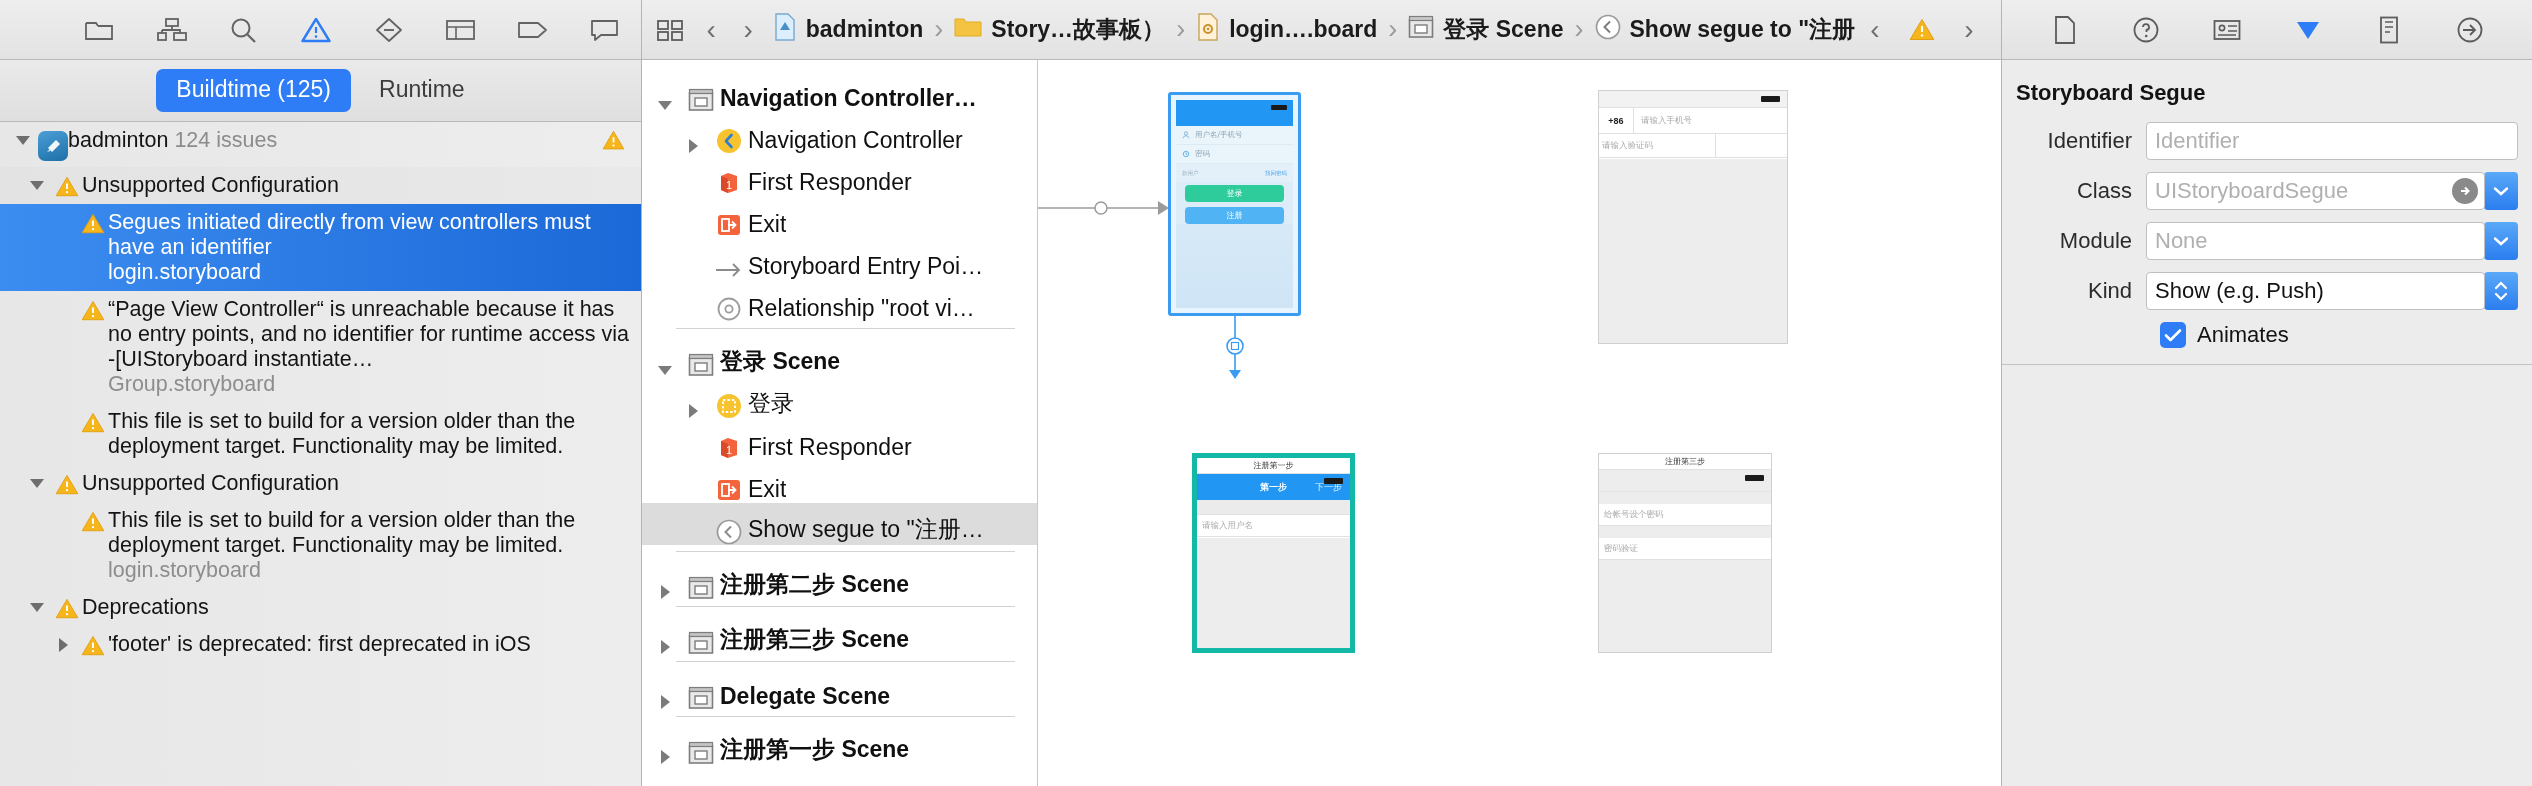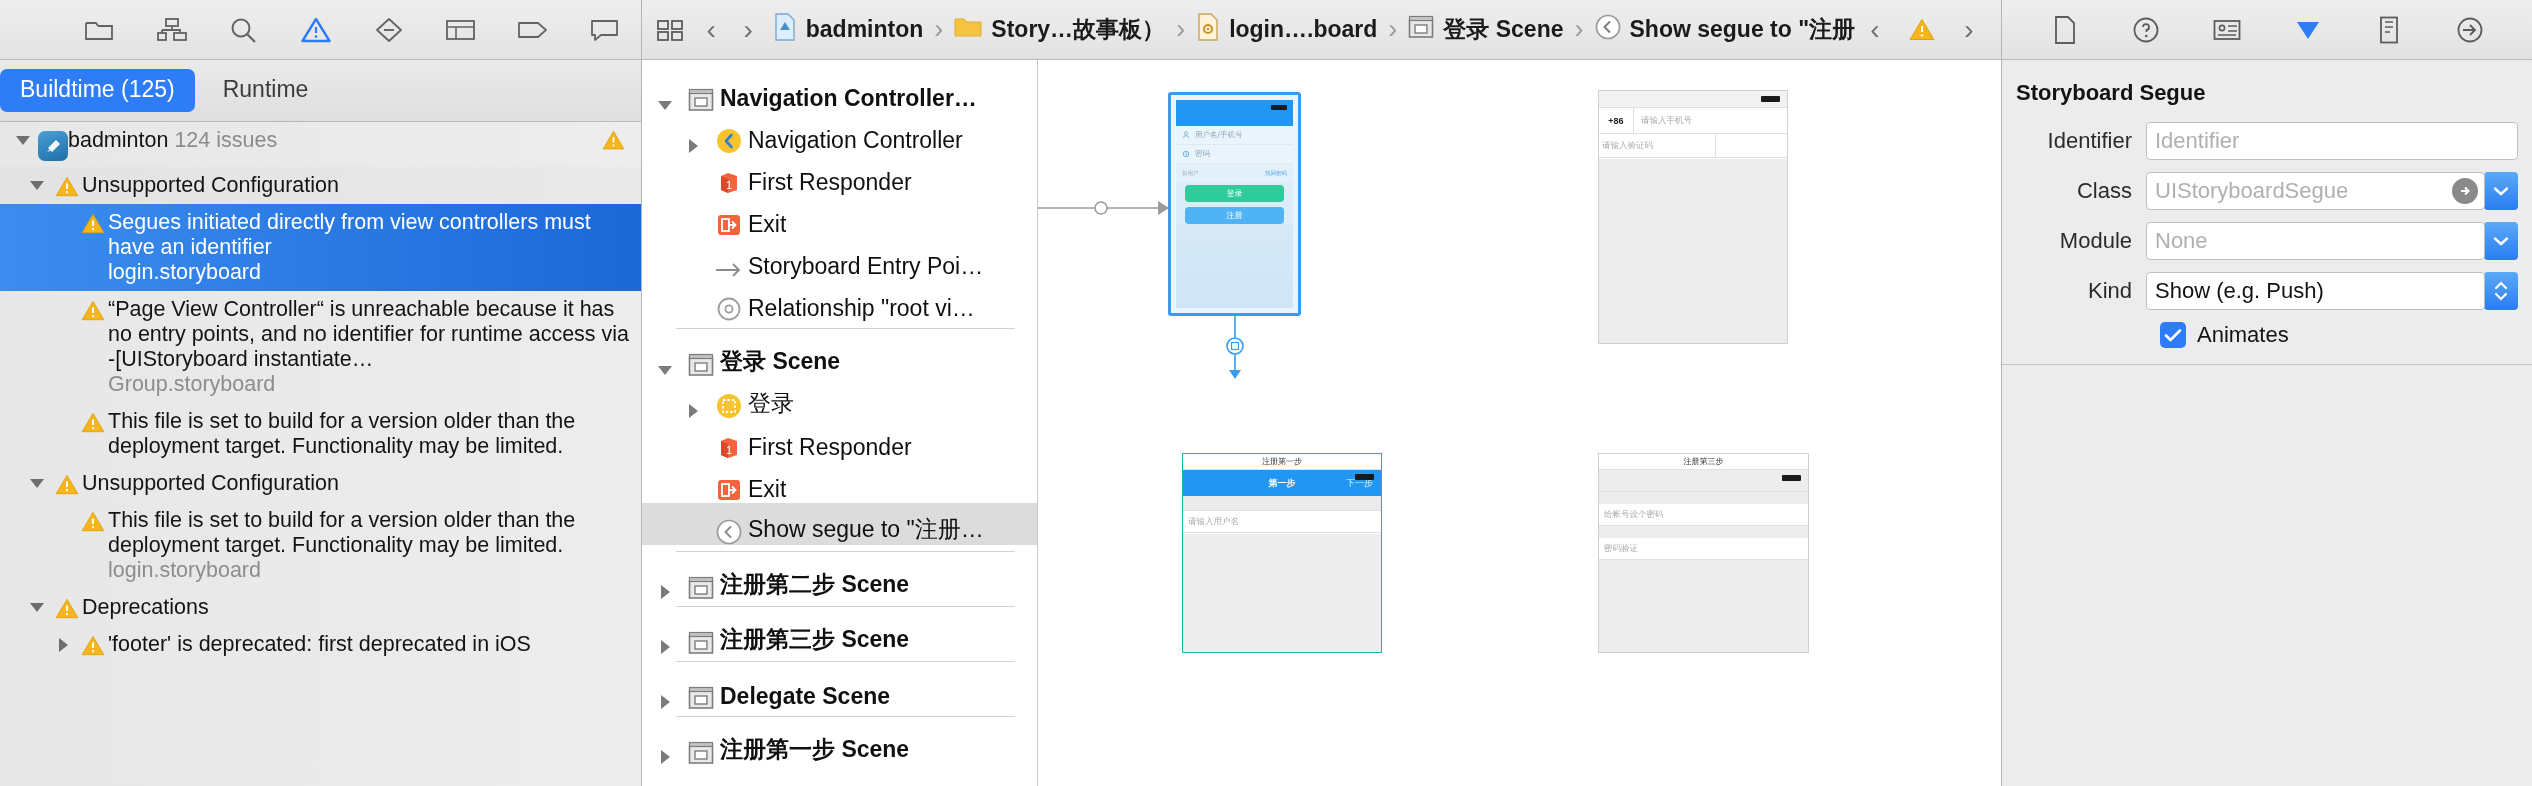--- a/index.html
+++ b/index.html
@@ -17,21 +17,21 @@
   .navigator { width:642px; height:786px; display:flex; flex-direction:column;
                border-right:1px solid #b4b4b4; background:#ececec; flex:0 0 642px; }
   .nav-toolbar { height:60px; flex:0 0 60px; display:flex; align-items:center;
       background:linear-gradient(to bottom,#eeeeee,#e3e3e3);
       border-bottom:1px solid #b9b9b9; padding-left:64px; }
   .nav-toolbar .ticon { width:74px; height:56px; display:flex; align-items:center;
       justify-content:center; cursor:default; }
   .nav-toolbar svg { display:block; }
 
   .filter-row { height:62px; flex:0 0 62px; display:flex; align-items:center;
-      gap:8px;
+      justify-content:center; gap:8px;
       background:linear-gradient(to bottom,#eaeaea,#dfdfdf);
       border-bottom:1px solid #b9b9b9; }
   .seg { font-size:23px; padding:7px 20px 9px; border-radius:7px; color:#3c3c3c; }
   .seg.active { background:#2e7cf6; color:#fff; font-weight:400; }
 
   .issue-list { flex:1 1 auto; overflow:hidden; background:#ededed;
       background-image:linear-gradient(to right,#e7e7e7,#ededed); }
   .row { display:flex; align-items:flex-start; padding:6px 10px 6px 0; position:relative; }
   .row.header-row { background:linear-gradient(to right,#e3e3e3,#e9e9e9); }
   .row.selected { background:linear-gradient(to right,#3c8df0,#1b68d8); }
@@ -664,33 +664,33 @@
             <div style="width:35px;display:flex;align-items:center;justify-content:center;border-right:1px solid #e0e0e0;font-size:9px;font-weight:700;color:#222;">+86</div>
             <div class="cn" style="flex:1;display:flex;align-items:center;padding-left:7px;font-size:8.5px;color:#a9a9a9;">请输入手机号</div>
           </div>
           <div style="display:flex;height:24px;border-bottom:1px solid #e0e0e0;">
             <div class="cn" style="flex:1.6;display:flex;align-items:center;padding-left:3px;font-size:8.5px;color:#a9a9a9;border-right:1px solid #e0e0e0;">请输入验证码</div>
             <div style="flex:1;"></div>
           </div>
           <div style="position:absolute;left:0;right:0;top:68px;bottom:0;background:#ededed;"></div>
         </div>
 
-        <div class="phone" style="left:144px; top:393px; width:200px; height:200px; border:1px solid #14b8a6;">
+        <div class="phone" style="left:154px; top:393px; width:163px; height:200px; border:5px solid #14b8a6;">
           <div class="sb-title cn" style="height:16px;line-height:16px;border-bottom:1px solid #e0e0e0;background:#fff;font-size:8px;">注册第一步</div>
           <div style="height:26px;background:#2196f3;position:relative;display:flex;align-items:center;justify-content:center;">
             <span class="cn" style="font-size:9px;color:#fff;font-weight:700;font-family:Liberation Mono, monospace;">第一步</span>
             <span class="cn" style="position:absolute;right:8px;font-size:9px;color:#e8f4ff;">下一步</span>
             <div style="position:absolute;right:7px;top:4px;width:19px;height:6px;background:#1a1a1a;border-radius:1px;"></div>
           </div>
           <div style="height:15px;background:#ebebeb;border-bottom:1px solid #e0e0e0;"></div>
           <div class="cn" style="height:22px;display:flex;align-items:center;padding-left:5px;font-size:8.5px;color:#a9a9a9;border-bottom:1px solid #e0e0e0;background:#fff;">请输入用户名</div>
           <div style="position:absolute;left:0;right:0;top:80px;bottom:0;background:#ededed;"></div>
         </div>
 
-        <div class="phone" style="left:560px; top:393px; width:211px; height:200px; border:1px solid #d0d0d0;">
+        <div class="phone" style="left:560px; top:393px; width:174px; height:200px; border:1px solid #d0d0d0;">
           <div class="sb-title cn" style="height:16px;line-height:16px;border-bottom:1px solid #e0e0e0;background:#fff;font-size:8px;">注册第三步</div>
           <div style="height:22px;background:#ededed;position:relative;border-bottom:1px solid #e3e3e3;">
             <div style="position:absolute;right:7px;top:5px;width:19px;height:6px;background:#1a1a1a;border-radius:1px;"></div>
           </div>
           <div style="height:12px;background:#ededed;"></div>
           <div class="cn" style="height:22px;display:flex;align-items:center;padding-left:5px;font-size:8.5px;color:#a9a9a9;border-bottom:1px solid #e0e0e0;background:#fff;">给帐号设个密码</div>
           <div style="height:12px;background:#ededed;"></div>
           <div class="cn" style="height:22px;display:flex;align-items:center;padding-left:5px;font-size:8.5px;color:#a9a9a9;border-bottom:1px solid #e0e0e0;background:#fff;">密码验证</div>
           <div style="position:absolute;left:0;right:0;top:106px;bottom:0;background:#ededed;"></div>
         </div>

